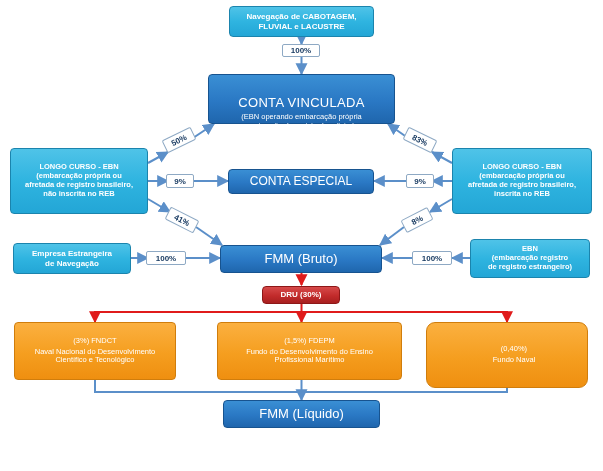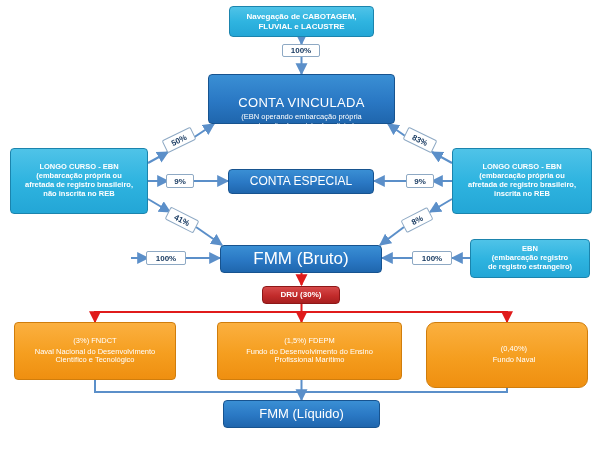--- a/index.html
+++ b/index.html
@@ -55,21 +55,21 @@
     align-items:center;
     justify-content:center;
     text-align:center;
   }
   
   .n-top{font-size:8px;}
   .n-vinc-title{font-size:13px;letter-spacing:.3px;margin-top:28px;}
   .n-vinc-sub{font-size:7.5px;margin-top:3px;}
   .n-side{font-size:7.5px;}
   .n-especial{font-size:12px;}
-  .n-fmmbruto{font-size:17px;}
+  .n-fmmbruto{font-size:13px;}
   .n-emp{font-size:8px;}
   .n-ebn{font-size:7.5px;}
   .n-dru{font-size:8px;}
   .n-fund-top{font-size:7.5px;}
   .n-fund-body{font-size:7.5px;margin-top:2px;}
   .n-liq{font-size:13px;}
 </style>
 </head>
 <body>
 
@@ -153,20 +153,24 @@
     <span class="t1">LONGO CURSO - EBN</span>
     <span class="t1">(embarcação própria ou</span>
     <span class="t1">afretada de registro  brasileiro,</span>
     <span class="t1">inscrita no REB</span>
   </div>
 
   <div class="node blue" style="left:228px;top:169px;width:146px;height:25px;">
     <span class="n-especial">CONTA ESPECIAL</span>
   </div>
 
+  <div class="node cyan n-emp" style="left:13px;top:243px;width:118px;height:31px;">
+    <span class="t1">Empresa Estrangeira</span>
+    <span class="t1">de Navegação</span>
+  </div>
 
   <div class="node cyan n-ebn" style="left:470px;top:239px;width:120px;height:39px;">
     <span class="t1">EBN</span>
     <span class="t1">(embarcação registro</span>
     <span class="t1">de registro estrangeiro)</span>
   </div>
 
   <div class="node blue" style="left:220px;top:245px;width:162px;height:28px;">
     <span class="n-fmmbruto">FMM (Bruto)</span>
   </div>

